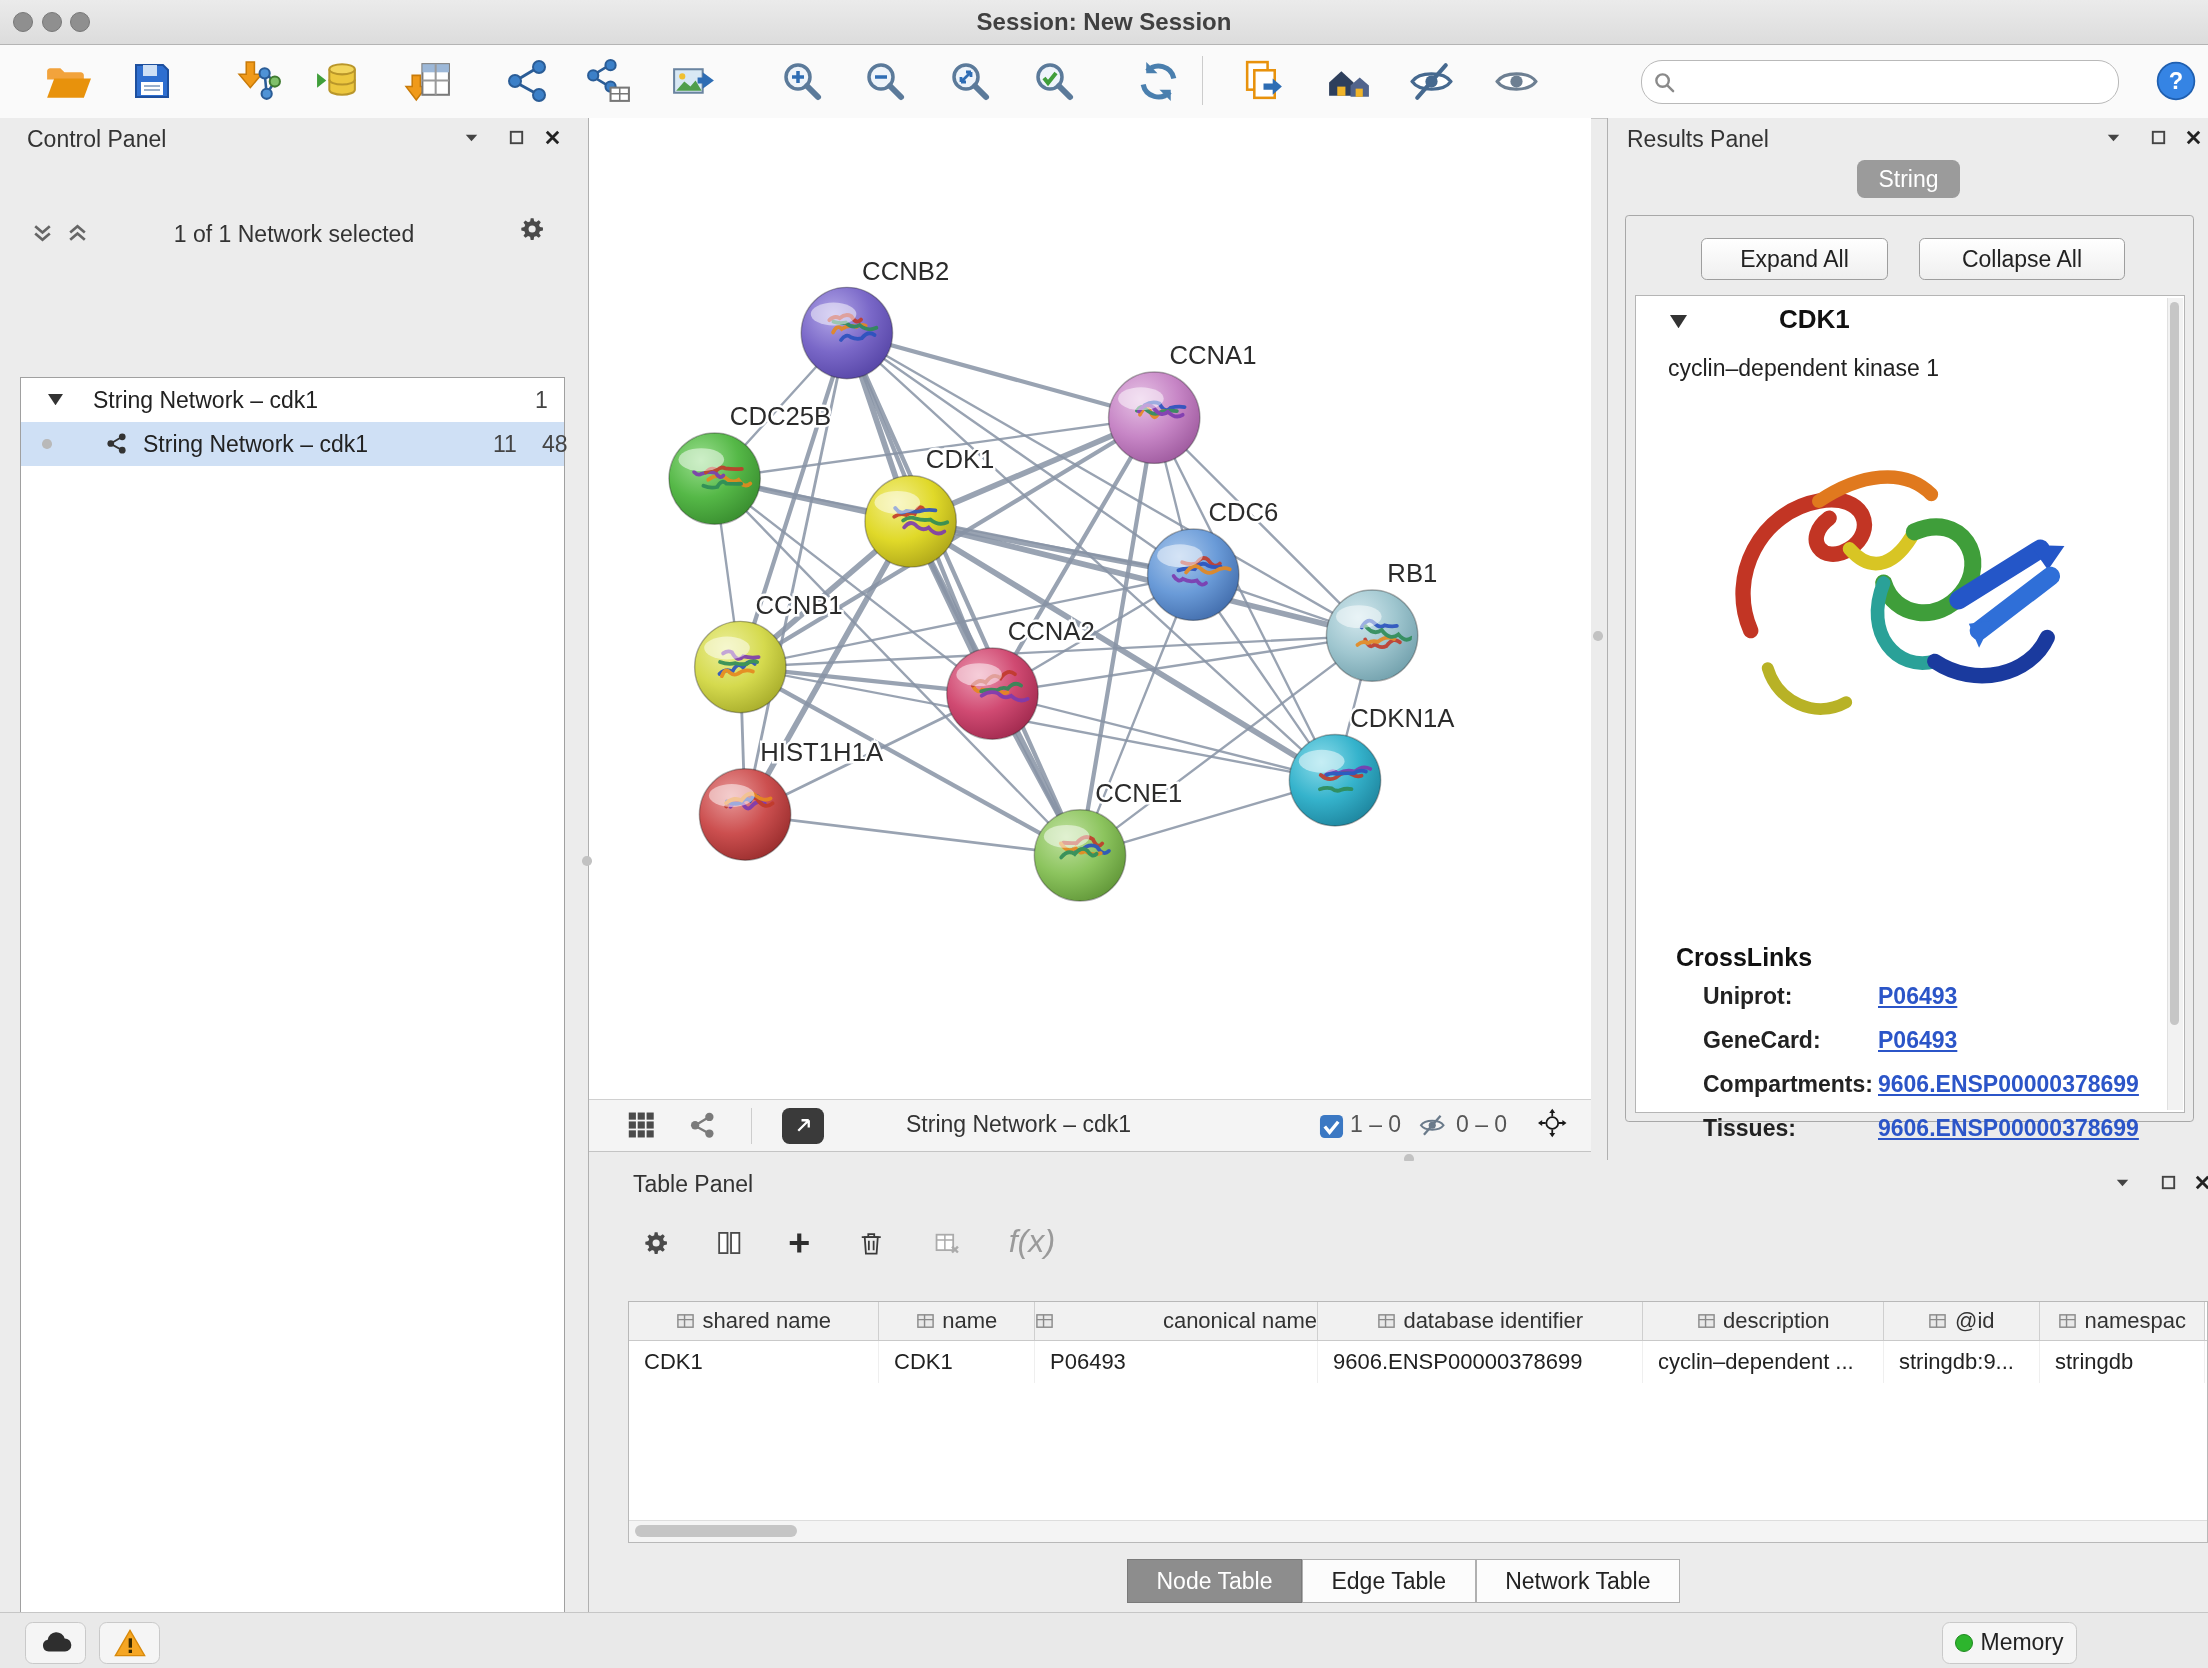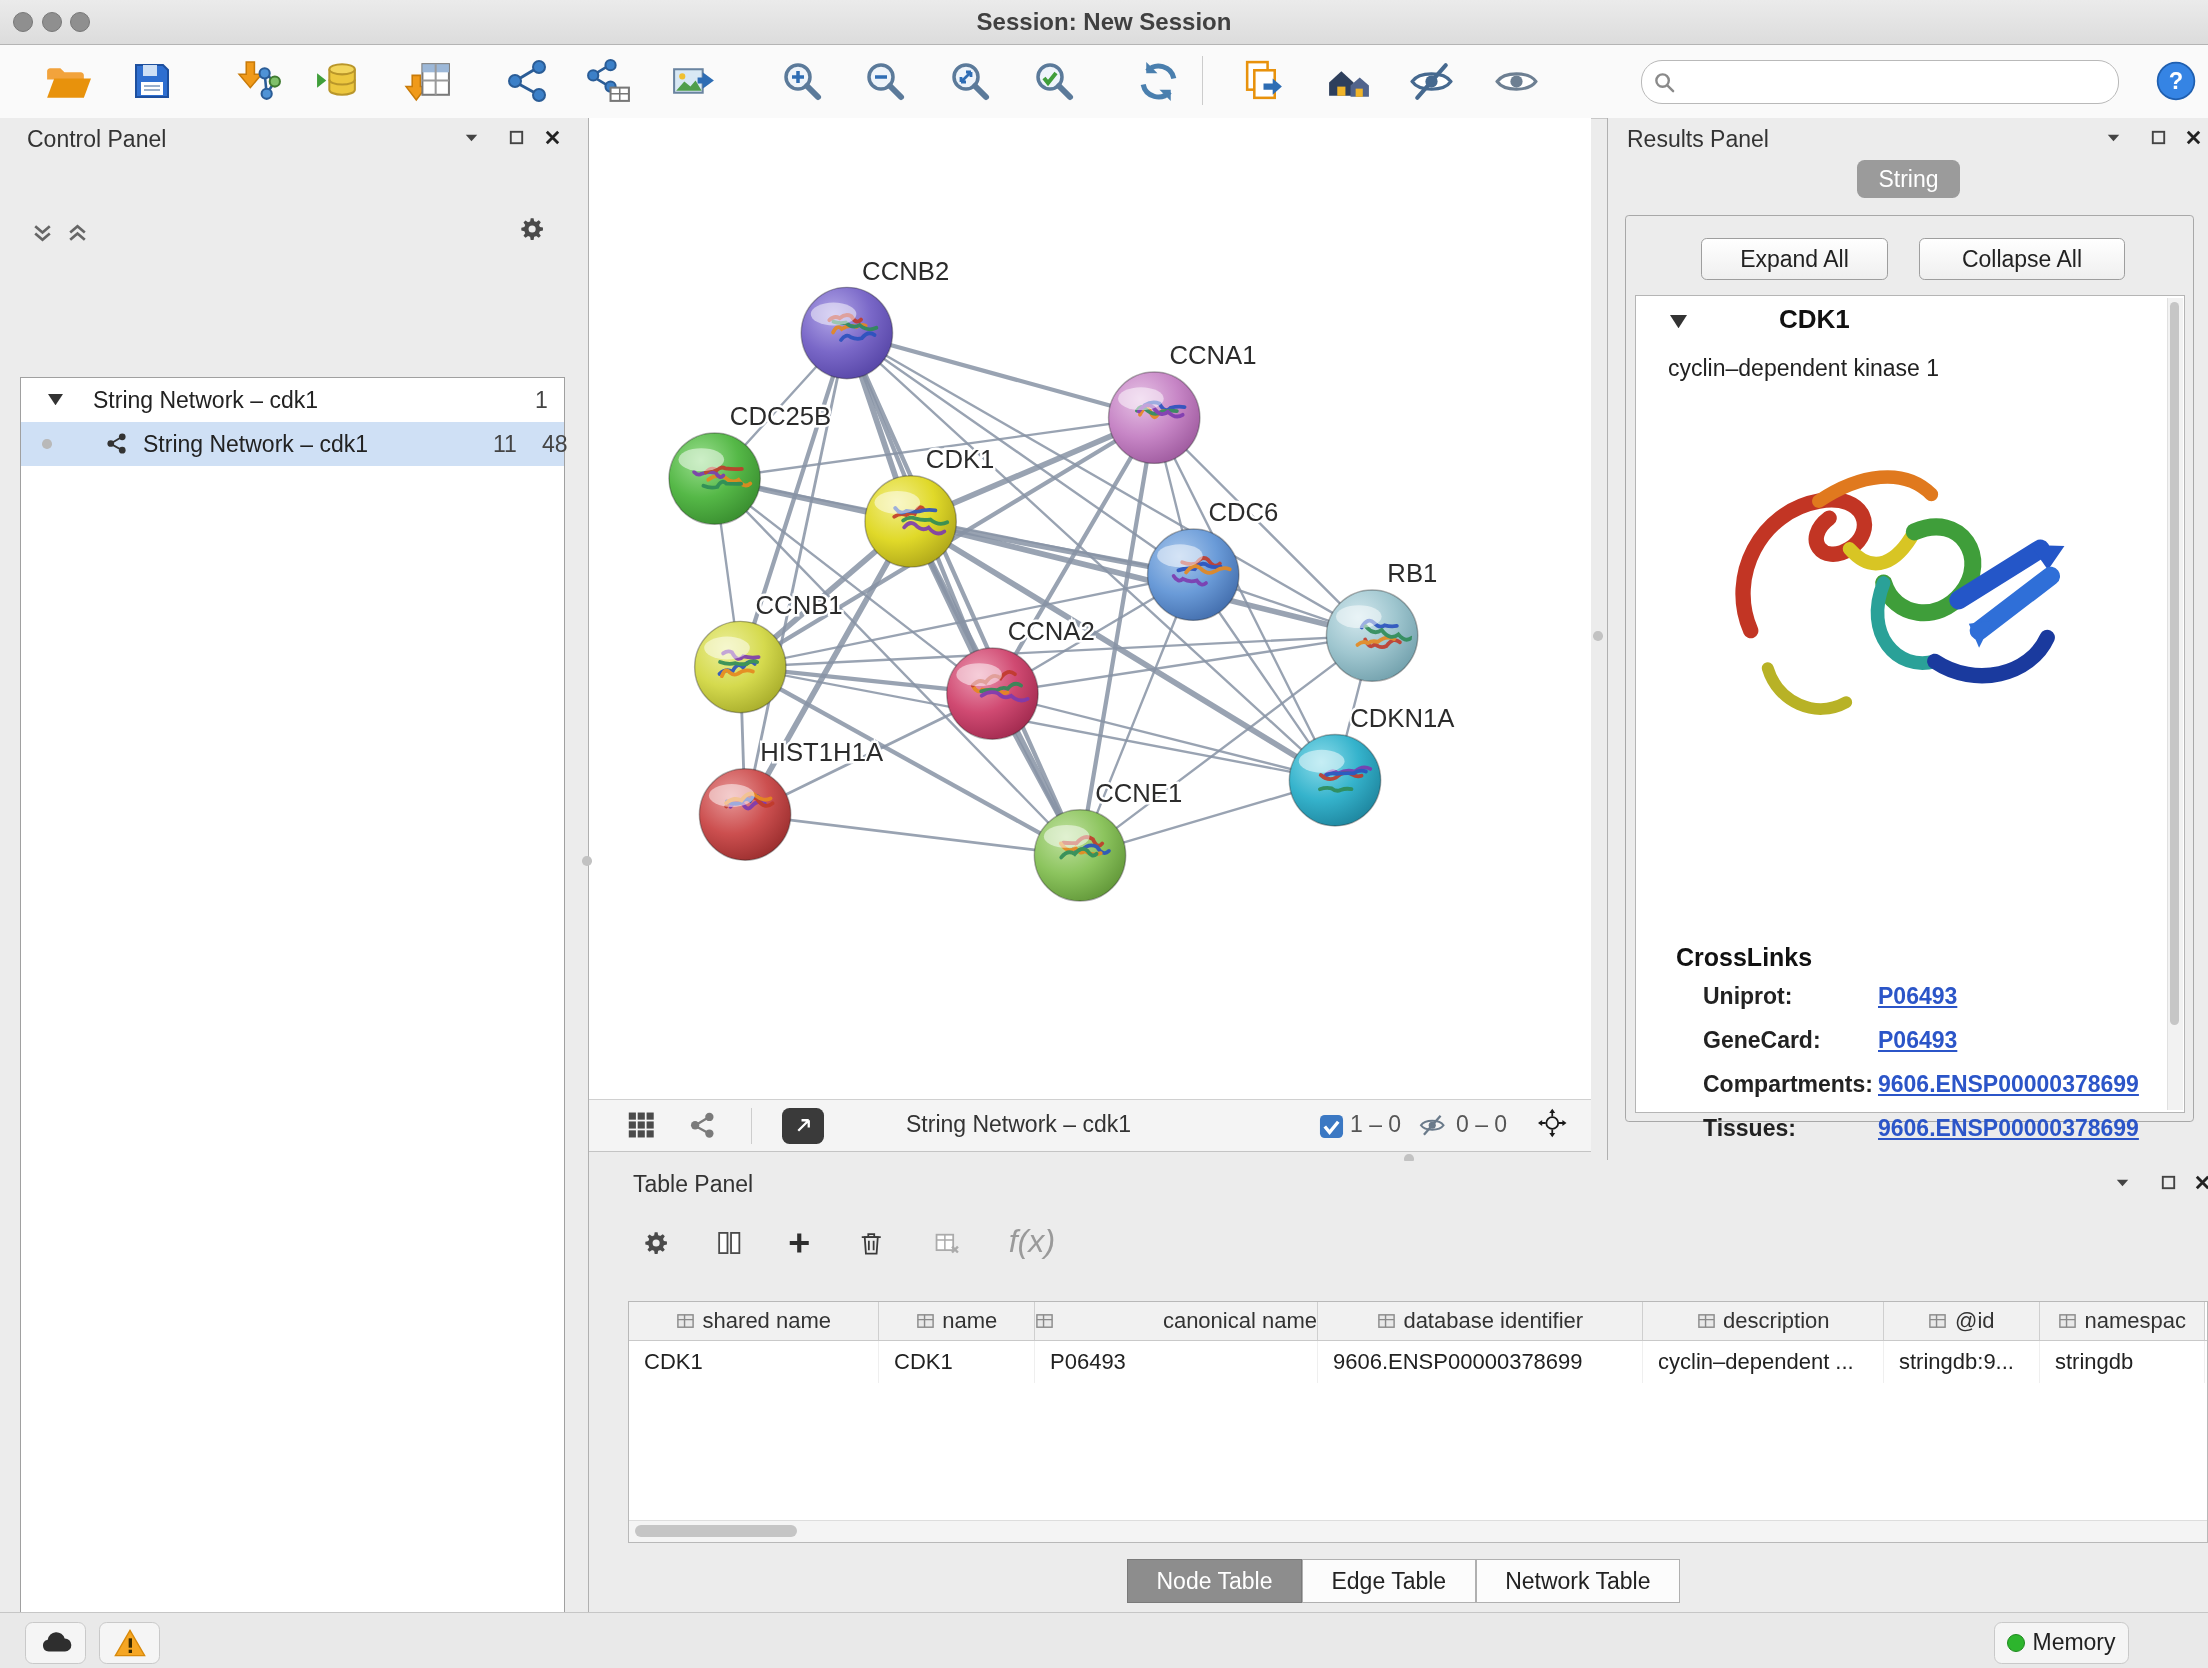--- a/index.html
+++ b/index.html
@@ -247,20 +247,21 @@
     <span class="wc abs" style="left:28.5px;top:101px">
       <svg width="25" height="25" viewBox="0 0 24 24">
         <path d="M5 5l7 6 7-6M5 12l7 6 7-6" fill="none" stroke="#666" stroke-width="2.6"></path>
         </svg>
     </span>
     <span class="wc abs" style="left:63px;top:101px">
       <svg width="25" height="25" viewBox="0 0 24 24">
         <path d="M5 11l7-6 7 6M5 18l7-6 7 6" fill="none" stroke="#666" stroke-width="2.6"></path>
         </svg>
     </span>
+    <span class="abs" style="left:0;top:103px;width:588px;text-align:center;font-size:23px;color:#333">1 of 1 Network selected</span>
     <span class="wc abs" style="left:518px;top:97px">
       <svg width="32" height="32" viewBox="0 0 24 24">
         <path d="M21 13.2v-2.4l-2.6-.5a6.6 6.6 0 0 0-.7-1.7l1.5-2.2-1.7-1.7-2.2 1.5c-.5-.3-1.1-.5-1.7-.7L13.1 3h-2.4l-.5 2.6c-.6.2-1.2.4-1.7.7L6.3 4.8 4.6 6.5l1.5 2.2c-.3.5-.5 1.1-.7 1.7l-2.6.5v2.4l2.6.5c.2.6.4 1.2.7 1.7l-1.5 2.2 1.7 1.7 2.2-1.5c.5.3 1.1.5 1.7.7l.5 2.6h2.4l.5-2.6c.6-.2 1.2-.4 1.7-.7l2.2 1.5 1.7-1.7-1.5-2.2c.3-.5.5-1.1.7-1.7z" fill="#4a4a4a"></path>
         <circle cx="11.9" cy="12" r="3" fill="#ececec"></circle>
         </svg>
     </span>
 
     <div id="tree-box" class="abs">
       <div class="tree-row">
         <svg class="abs" style="left:27px;top:16px" width="15" height="11.4" viewBox="0 0 16 12">
@@ -823,20 +824,20 @@
         <path d="M13 34a9 9 0 0 1-1.4-17.8A13 13 0 0 1 37 14.5 9.5 9.5 0 0 1 37.5 34z" fill="#2e2e2e"></path>
         </svg>
     </span>
     <span class="sbtn" style="left:99px;width:59px">
       <svg width="32" height="30" viewBox="0 0 48 44">
         <polygon points="24,3 46,41 2,41" fill="#f5a623" stroke="#d8890a" stroke-width="2"></polygon>
         <rect x="22" y="15" width="5" height="14" fill="#3a2a00"></rect>
         <rect x="22" y="32" width="5" height="5" fill="#3a2a00"></rect>
         </svg>
     </span>
-    <span class="sbtn" style="left:1994px;width:133px;gap:7px">
+    <span class="sbtn" style="left:1942px;width:133px;gap:7px">
       <span style="width:16px;height:16px;border-radius:50%;background:#2db52d;border:1px solid #1f8a1f"></span>
       <span style="font-size:23px;color:#222">Memory</span>
     </span>
   </div>
 
 </div>
 
 
 </body></html>

